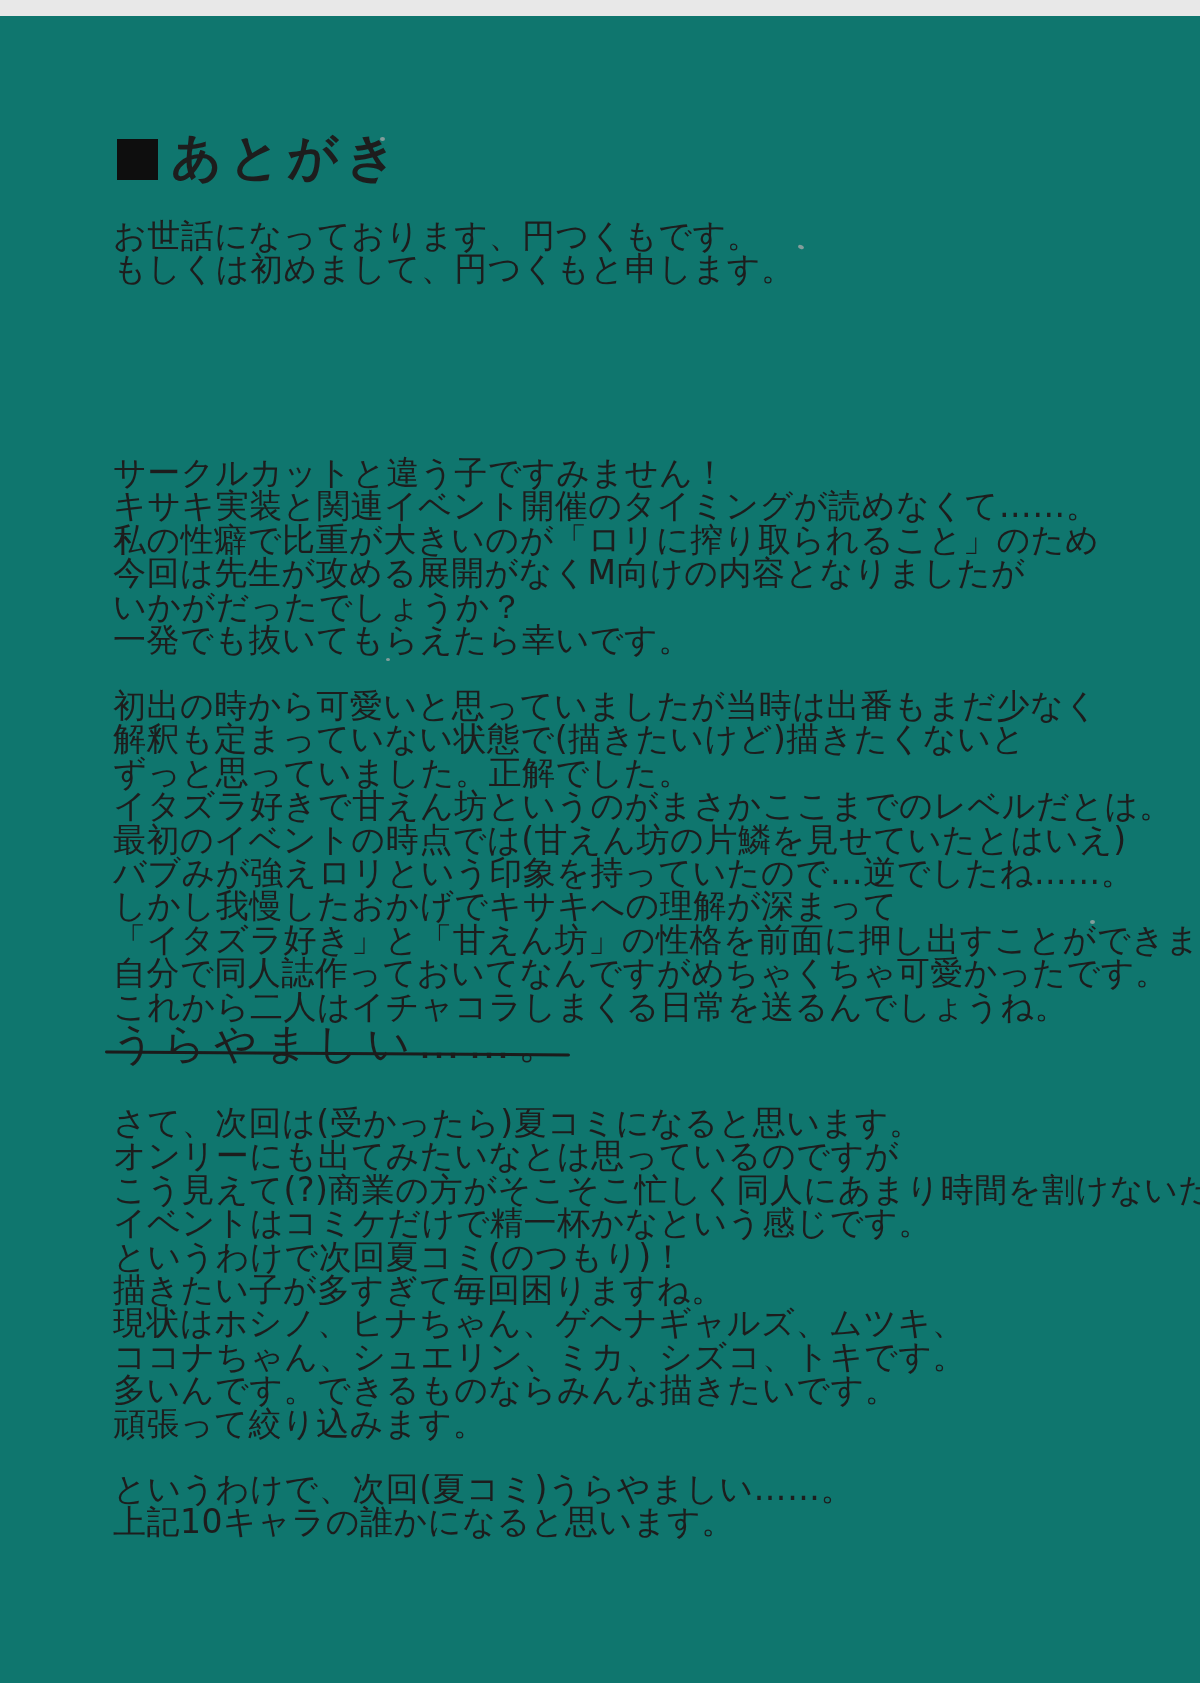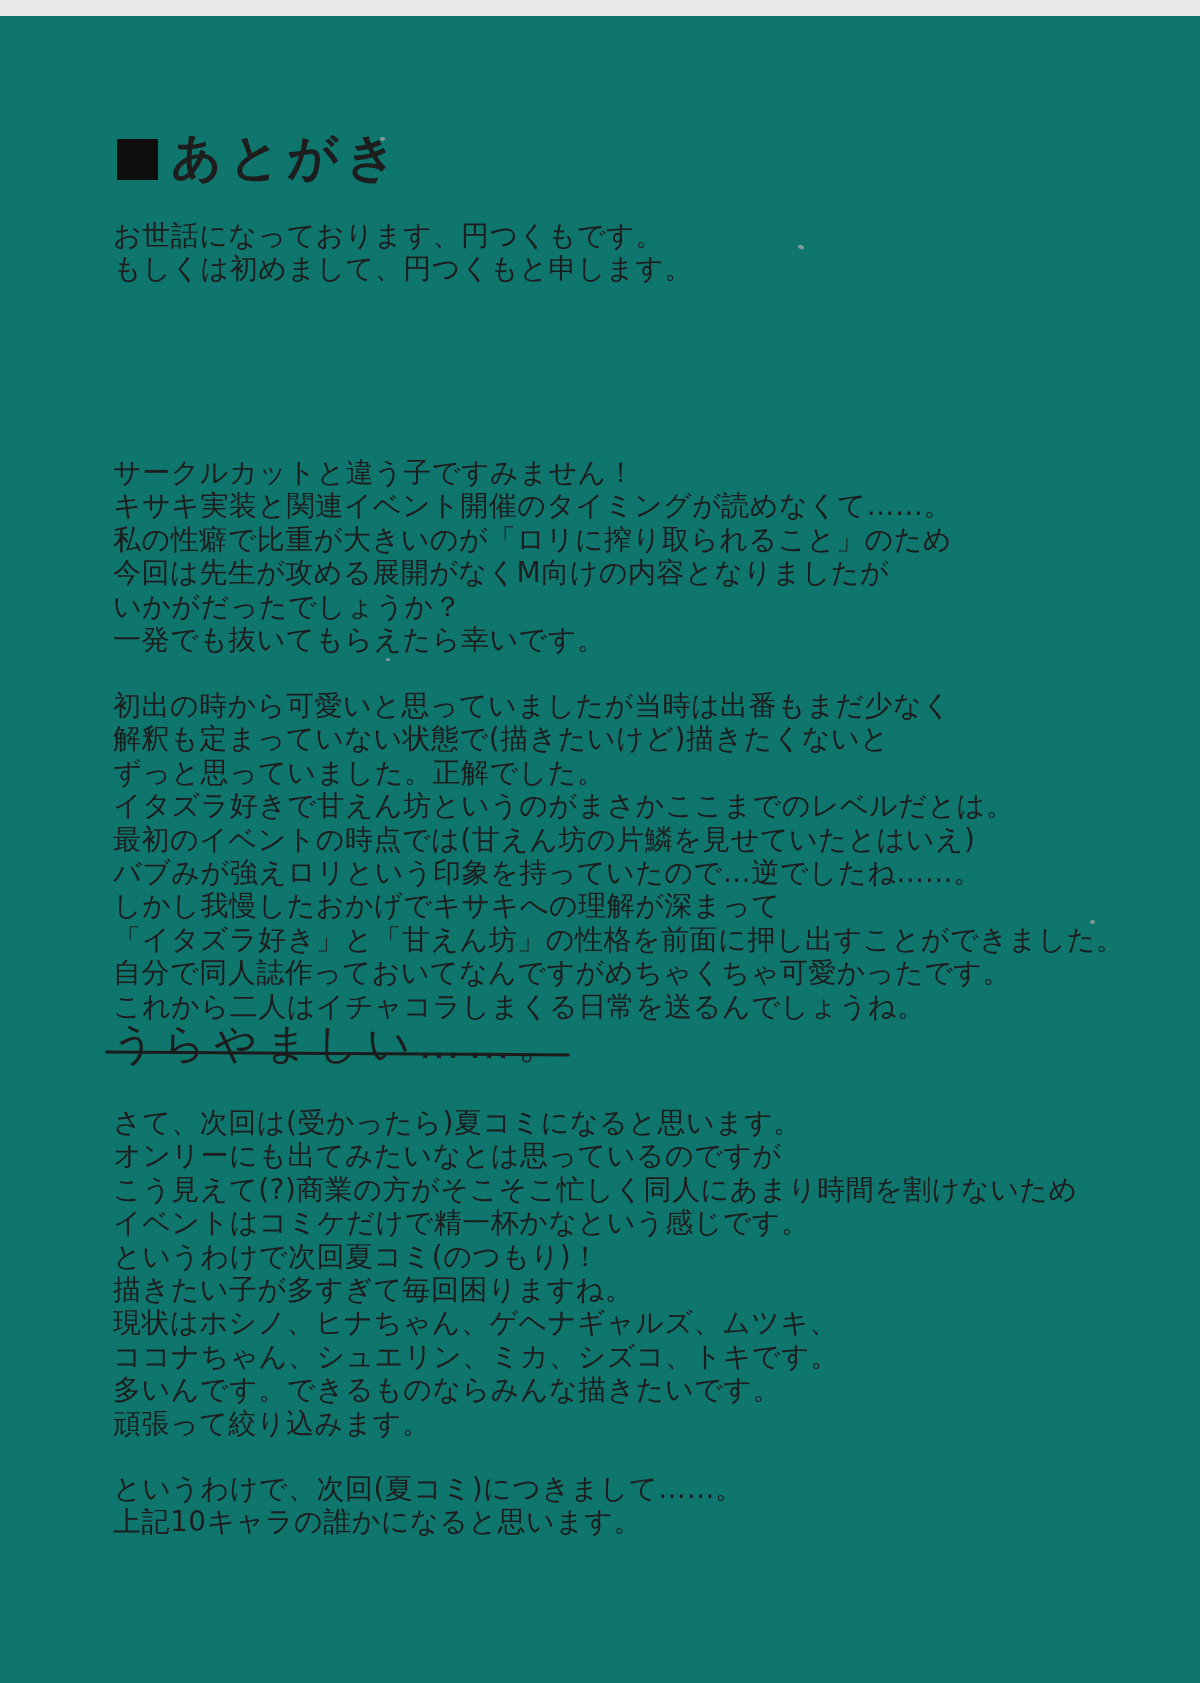--- a/index.html
+++ b/index.html
@@ -37,21 +37,21 @@
     font-size: 50px;
     font-weight: 600;
     letter-spacing: 7px;
     line-height: 1;
     white-space: pre;
   }
   
   .para {
     position: absolute;
     left: 113px;
-    font-size: 28px;
+    font-size: 33px;
     font-weight: 500;
     line-height: 33.4px;
     letter-spacing: 0.5px;
     white-space: pre;
   }
   .p-greeting   { top: 203px; }
   .p-thanks     { top: 306px; }
   .p-apology    { top: 440px; }
   .p-thoughts   { top: 673px; }
   .p-nextplans  { top: 1090px; }
@@ -142,21 +142,21 @@
 オンリーにも出てみたいなとは思っているのですが
 こう見えて(?)商業の方がそこそこ忙しく同人にあまり時間を割けないため
 イベントはコミケだけで精一杯かなという感じです。
 というわけで次回夏コミ(のつもり)！
 描きたい子が多すぎて毎回困りますね。
 現状はホシノ、ヒナちゃん、ゲヘナギャルズ、ムツキ、
 ココナちゃん、シュエリン、ミカ、シズコ、トキです。
 多いんです。できるものならみんな描きたいです。
 頑張って絞り込みます。</div>
 
-  <div class="para p-nexttopic">というわけで、次回(夏コミ)につきまして……。
+  <div class="para p-nexttopic">というわけで、次回(夏コミ)うらやましい……。
 上記10キャラの誰かになると思います。</div>
 
 
 
   <div class="speck speck-1"></div>
   <div class="speck speck-2"></div>
   <div class="speck speck-3"></div>
   <div class="speck speck-4"></div>
 
 </div>

